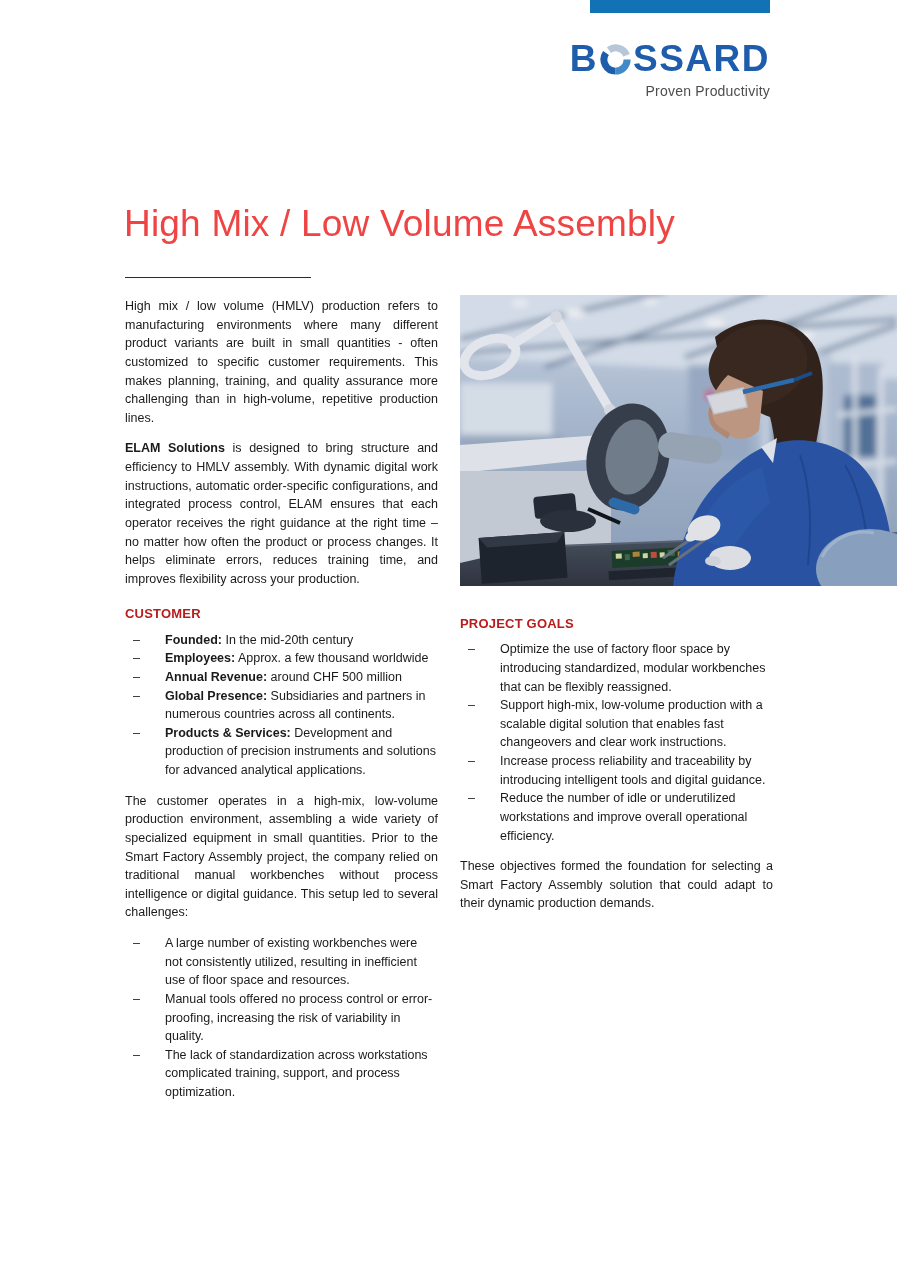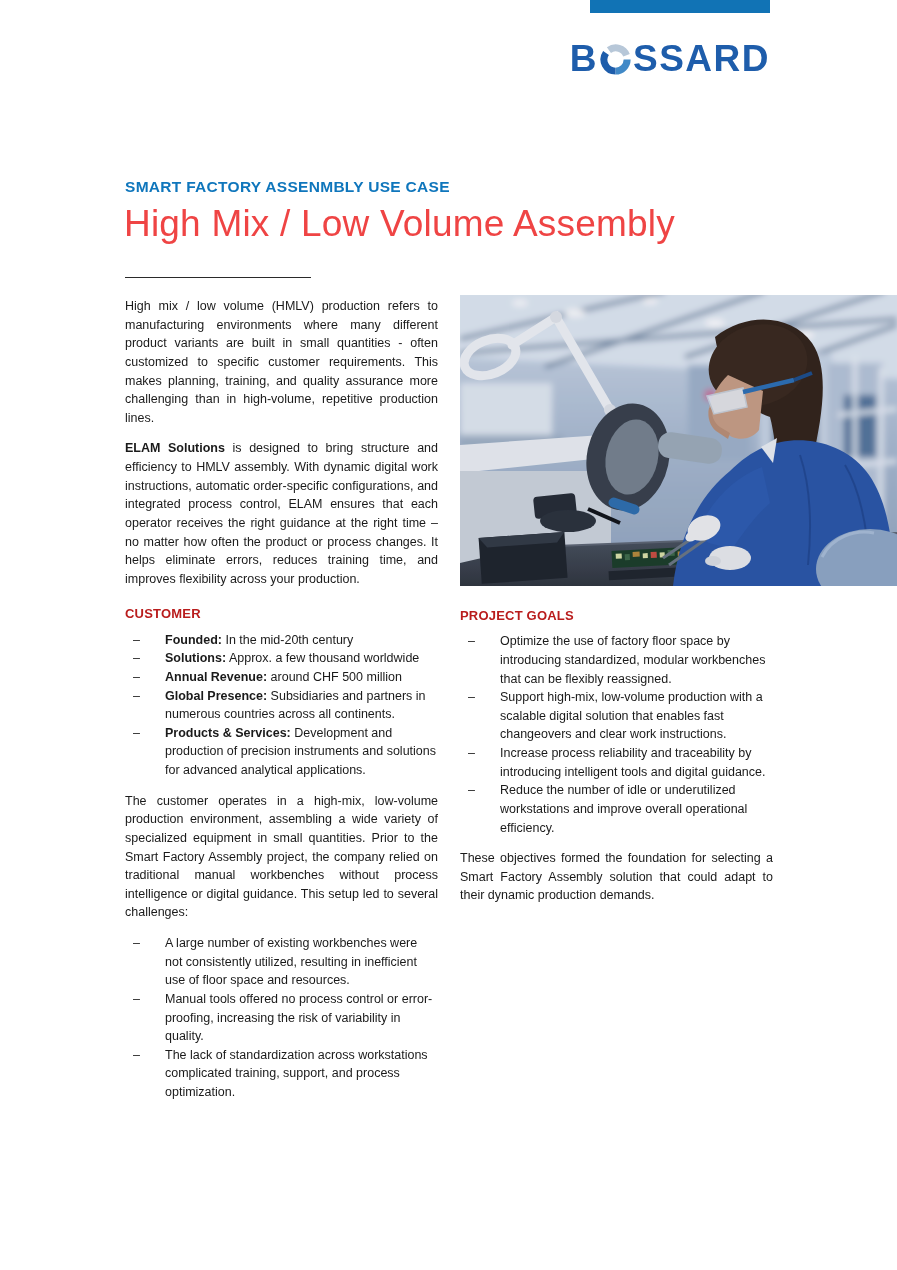--- a/index.html
+++ b/index.html
@@ -19,21 +19,21 @@
   .big-title { position:absolute; left:124px; top:203px; font-size:37px; font-weight:400; color:#ef4444; letter-spacing:0.2px; }
   .rule { position:absolute; left:125px; top:277px; width:186px; height:0; border-top:1.3px solid #2a2a2a; }
 
   .col { position:absolute; width:313px; font-size:12.5px; line-height:1.49; }
   .col-left { left:125px; top:297px; }
   .col-right { left:460px; top:606px; }
 
   .para { margin:0 0 12px 0; text-align:justify; }
   .para:last-child { margin-bottom:0; }
   .sec-heading { color:#b91c1c; font-weight:bold; font-size:13px; letter-spacing:0.2px; margin:16px 0 7px 0; }
-  .sec-heading.first { margin-top:0; }
+  .sec-heading.first { margin-top:8px; }
 
   ul.bullets { list-style:none; margin:0 0 12px 0; padding:0; }
   ul.bullets li { display:flex; margin:0; }
   .dash { flex:0 0 28px; padding-left:8px; box-sizing:border-box; }
   .btext { flex:1;padding-left:12px; }
 
   .photo { position:absolute; left:460px; top:295px; width:437px; height:291px; overflow:hidden; }
   .photo svg { display:block; }
 </style>
 </head>
@@ -48,39 +48,39 @@
       <span class="logo-txt">B</span>
       <svg class="logo-o" viewBox="0 0 32 32">
         <g fill="none" stroke-width="7.2">
           <path d="M 27.4 11.6 A 12 12 0 0 0 9.2 6.3" stroke="#b7c7d8"></path>
           <path d="M 28 16 A 12 12 0 0 1 16 28" stroke="#4189c7"></path>
           <path d="M 16 28 A 12 12 0 0 1 6.2 9.2" stroke="#1e5dab"></path>
         </g>
       </svg>
       <span class="logo-txt">SSARD</span>
     </div>
-  </div>
-
-  <div class="kicker">SMART FACTORY ASSENMBLY USE CASE</div>
+    <div class="tagline">Proven Productivity</div>
+  </div>
+
   <div class="big-title">High Mix / Low Volume Assembly</div>
   <div class="rule"></div>
 
   <div class="col col-left">
     <p class="para">High mix / low volume (HMLV) production refers to manufacturing environments where many different product variants are built in small quantities - often customized to specific customer requirements. This makes planning, training, and quality assurance more challenging than in high-volume, repetitive production lines.</p>
     <p class="para"><b>ELAM Solutions</b><span> is designed to bring structure and efficiency to HMLV assembly. With dynamic digital work instructions, automatic order-specific configurations, and integrated process control, ELAM ensures that each operator receives the right guidance at the right time – no matter how often the product or process changes. It helps eliminate errors, reduces training time, and improves flexibility across your production.</span></p>
 
     <div class="sec-heading">CUSTOMER</div>
     <ul class="bullets">
       <li>
           <span class="dash">–</span>
           <span class="btext"><b>Founded:</b><span> In the mid-20th century</span></span>
         </li>
       <li>
           <span class="dash">–</span>
-          <span class="btext"><b>Solutions:</b><span> Approx. a few thousand worldwide</span></span>
+          <span class="btext"><b>Employees:</b><span> Approx. a few thousand worldwide</span></span>
         </li>
       <li>
           <span class="dash">–</span>
           <span class="btext"><b>Annual Revenue:</b><span> around CHF 500 million</span></span>
         </li>
       <li>
           <span class="dash">–</span>
           <span class="btext"><b>Global Presence:</b><span> Subsidiaries and partners in numerous countries across all continents.</span></span>
         </li>
       <li>

